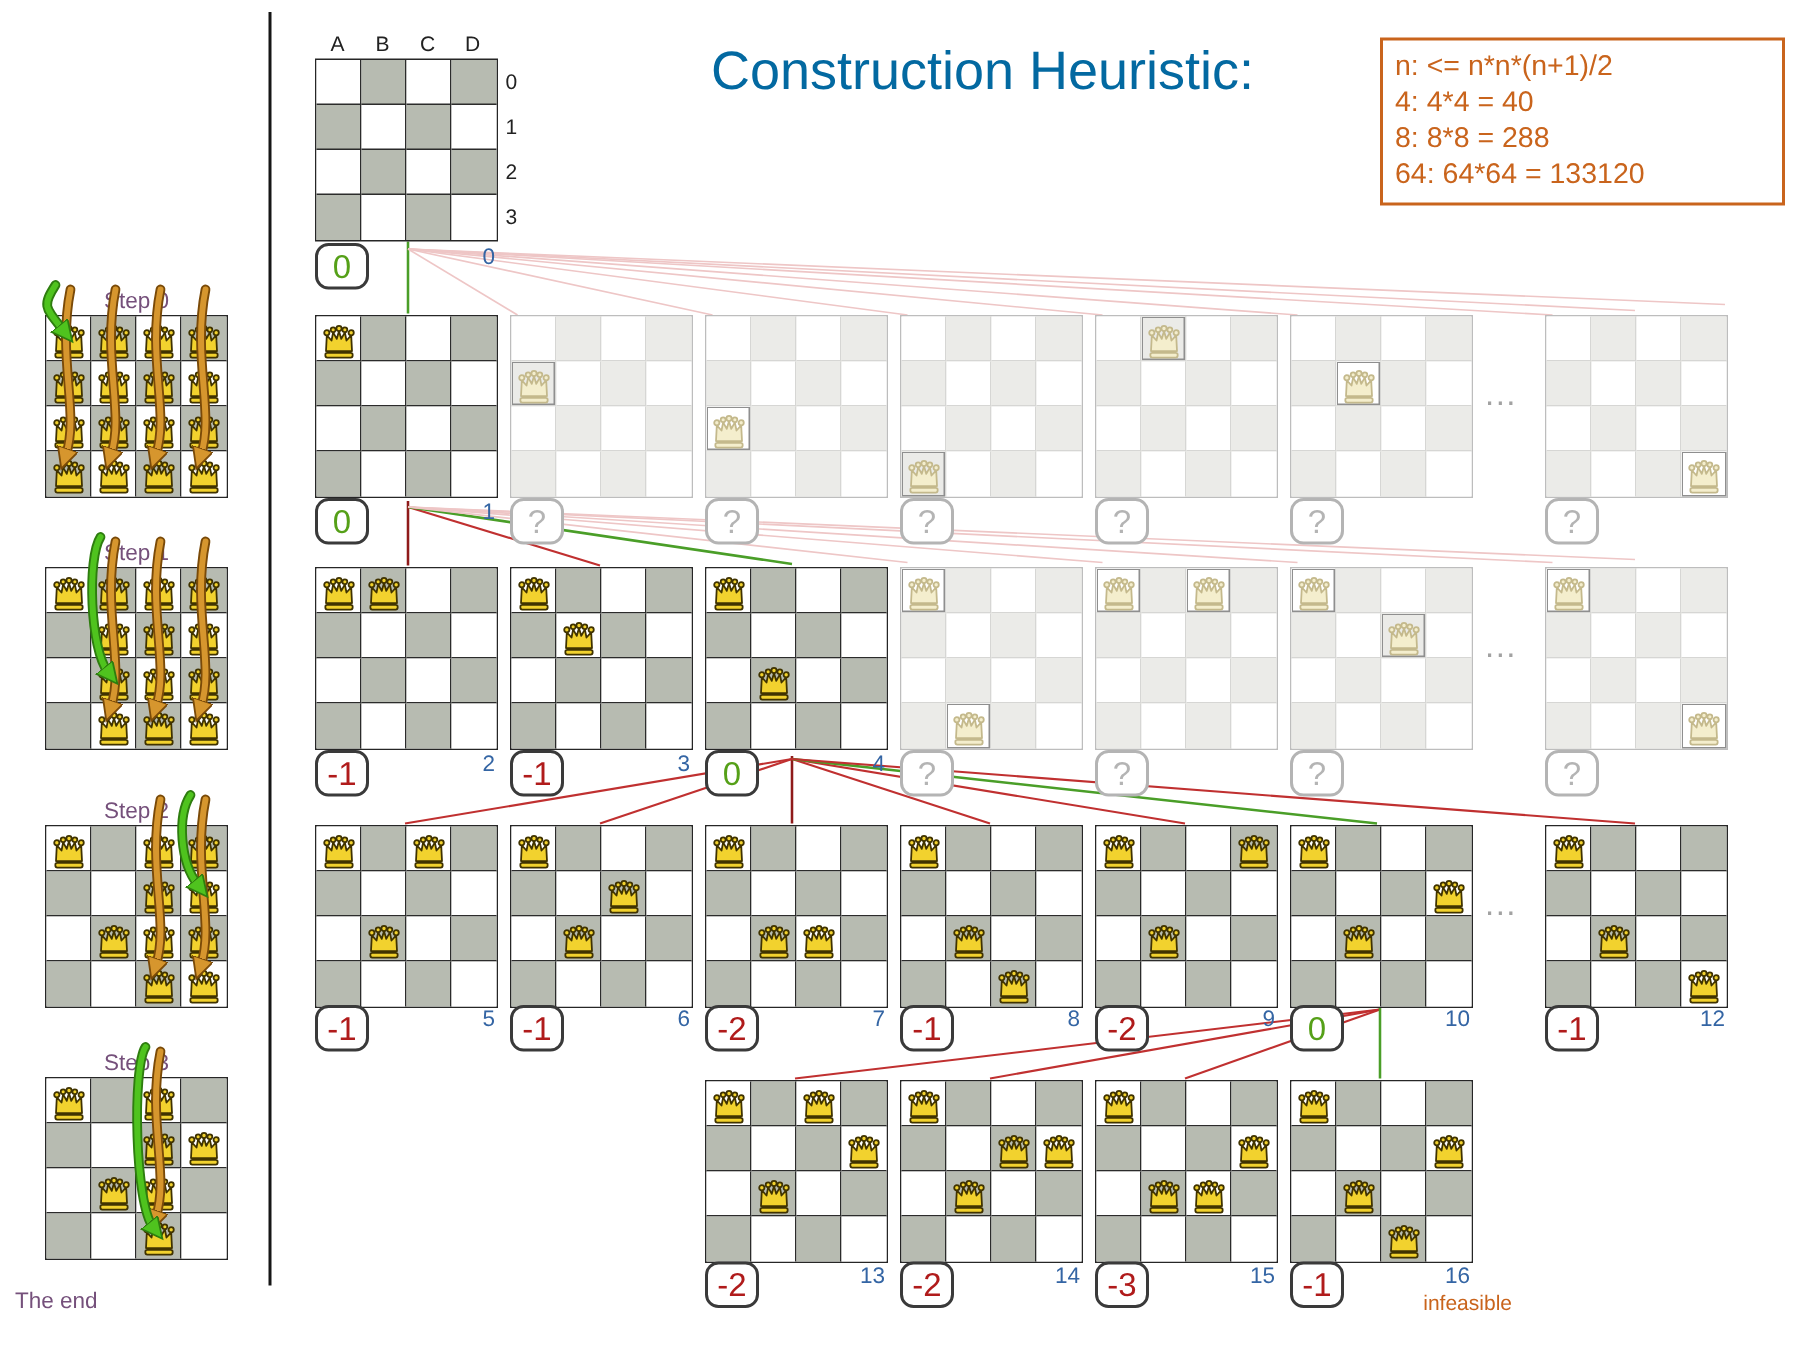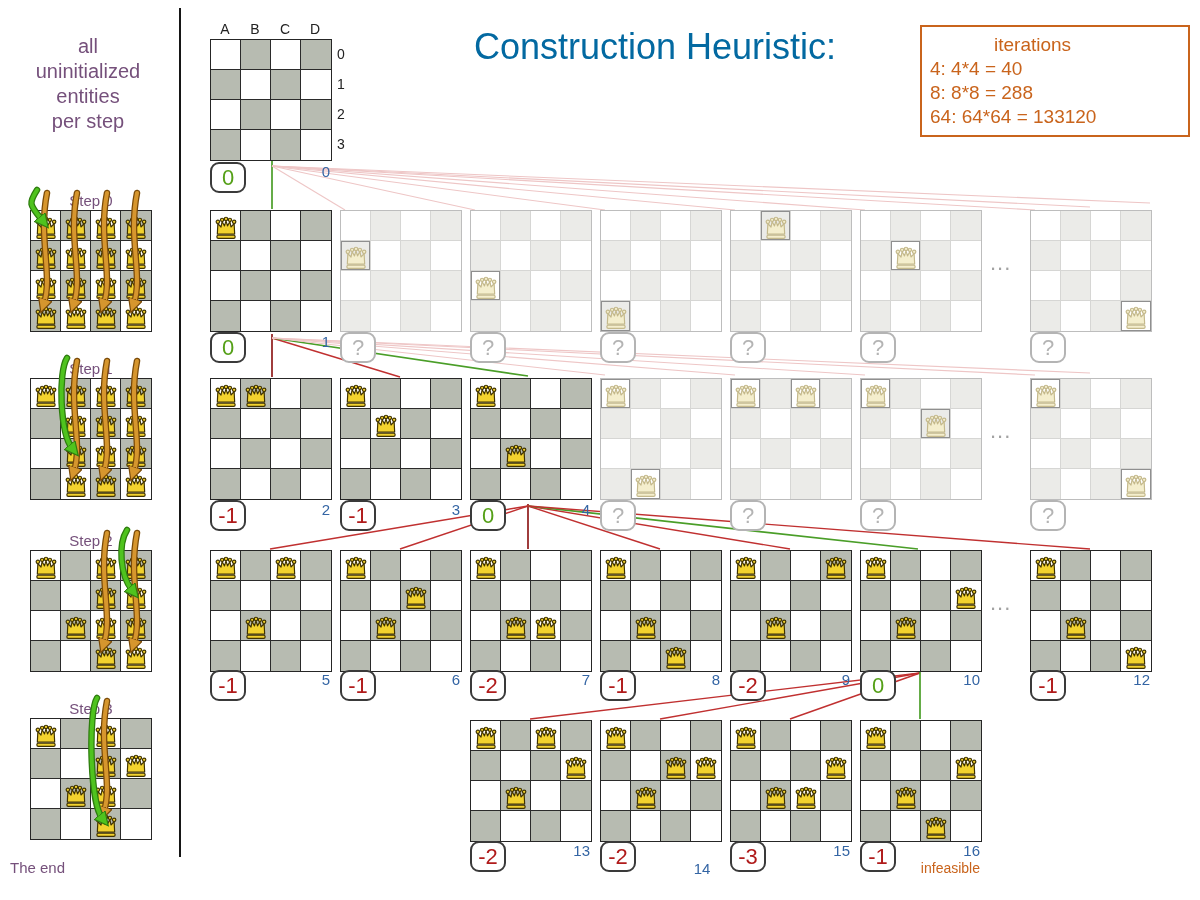--- a/index.html
+++ b/index.html
@@ -736,21 +736,21 @@
           <use href="#crown"></use>
         </svg>
         <svg class="queen" viewBox="0 0 24 24" style="left: 92px; top: 33px;">
           <use href="#crown"></use>
         </svg>
         <svg class="queen" viewBox="0 0 24 24" style="left: 32px; top: 63px;">
           <use href="#crown"></use>
         </svg>
       </div>
       <div class="badge bad" style="left: 600px; top: 841px;">-2</div>
-      <div class="iter" style="left: 684px; top: 860px; text-align: center;">14</div>
+      <div class="iter" style="left: 684px; top: 842px;">14</div>
       <div class="board" style="left: 730px; top: 720px;">
         <div class="cell"></div>
         <div class="cell dark"></div>
         <div class="cell"></div>
         <div class="cell dark"></div>
         <div class="cell dark"></div>
         <div class="cell"></div>
         <div class="cell dark"></div>
         <div class="cell"></div>
         <div class="cell"></div>
@@ -801,21 +801,21 @@
         </svg>
         <svg class="queen" viewBox="0 0 24 24" style="left: 32px; top: 63px;">
           <use href="#crown"></use>
         </svg>
         <svg class="queen" viewBox="0 0 24 24" style="left: 62px; top: 93px;">
           <use href="#crown"></use>
         </svg>
       </div>
       <div class="badge bad" style="left: 860px; top: 841px;">-1</div>
       <div class="iter" style="left: 944px; top: 842px;">16</div>
-      <div class="note" style="left: 880px; top: 860px;">infeasible</div>
+      <div class="note" style="left: 908px; top: 860px;">infeasible</div>
       <div class="board" style="left: 30px; top: 210px;">
         <div class="cell"></div>
         <div class="cell dark"></div>
         <div class="cell"></div>
         <div class="cell dark"></div>
         <div class="cell dark"></div>
         <div class="cell"></div>
         <div class="cell dark"></div>
         <div class="cell"></div>
         <div class="cell"></div>
@@ -1057,34 +1057,28 @@
       <path d="M137,533 C128,578 143,616 134,643" class="arr-o-edge"></path>
       <path d="M137,533 C128,578 143,616 134,643" class="arr-o" marker-end="url(#mo)"></path>
       <path d="M127,530 C118,544 120,575 132,590" class="arr-g-edge"></path>
       <path d="M127,530 C118,544 120,575 132,590" class="arr-g" marker-end="url(#mg)"></path>
       <path d="M107,701 C98,746 113,784 104,811" class="arr-o-edge"></path>
       <path d="M107,701 C98,746 113,784 104,811" class="arr-o" marker-end="url(#mo)"></path>
       <path d="M97,698 C88,712 90,803 102,818" class="arr-g-edge"></path>
       <path d="M97,698 C88,712 90,803 102,818" class="arr-g" marker-end="url(#mg)"></path>
     </svg>
 
-  <div class="caption">
-    <div>all</div>
-    <div>uninitialized</div>
-    <div>entities</div>
-    <div>per step</div>
-  </div>
 
   <div class="divider"></div>
 
   <div class="title-block">
     <div class="title-line">Construction Heuristic:</div>
   </div>
 
   <div class="infobox">
-    <div class="indent">iterations</div>
+    <div>n: &lt;= n*n*(n+1)/2</div>
     <div>4: 4*4 = 40</div>
     <div>8: 8*8 = 288</div>
     <div>64: 64*64 = 133120</div>
   </div>
 
   <div class="end-label">The end</div>
 </div>
 
 </body></html>

